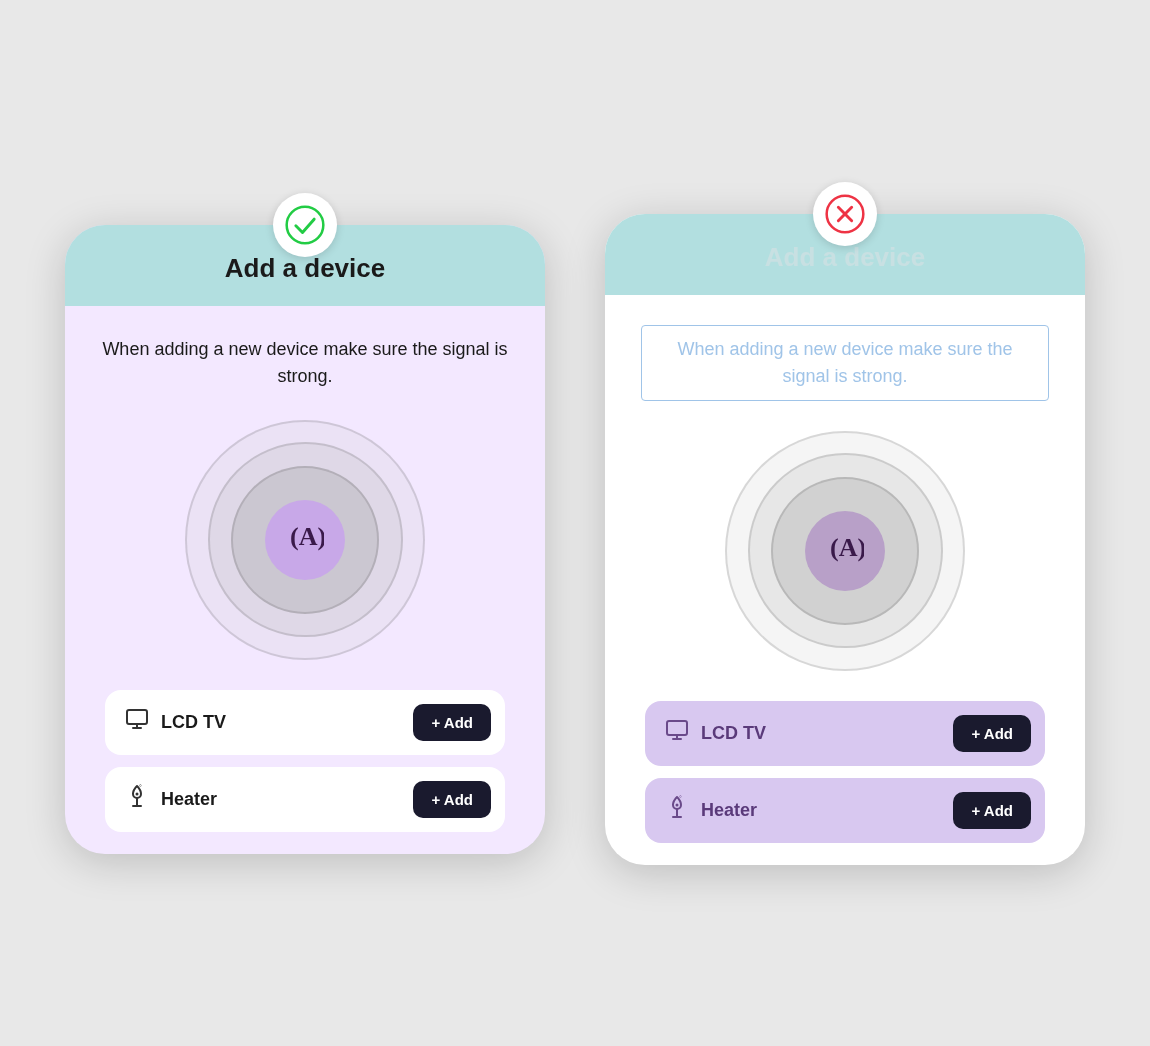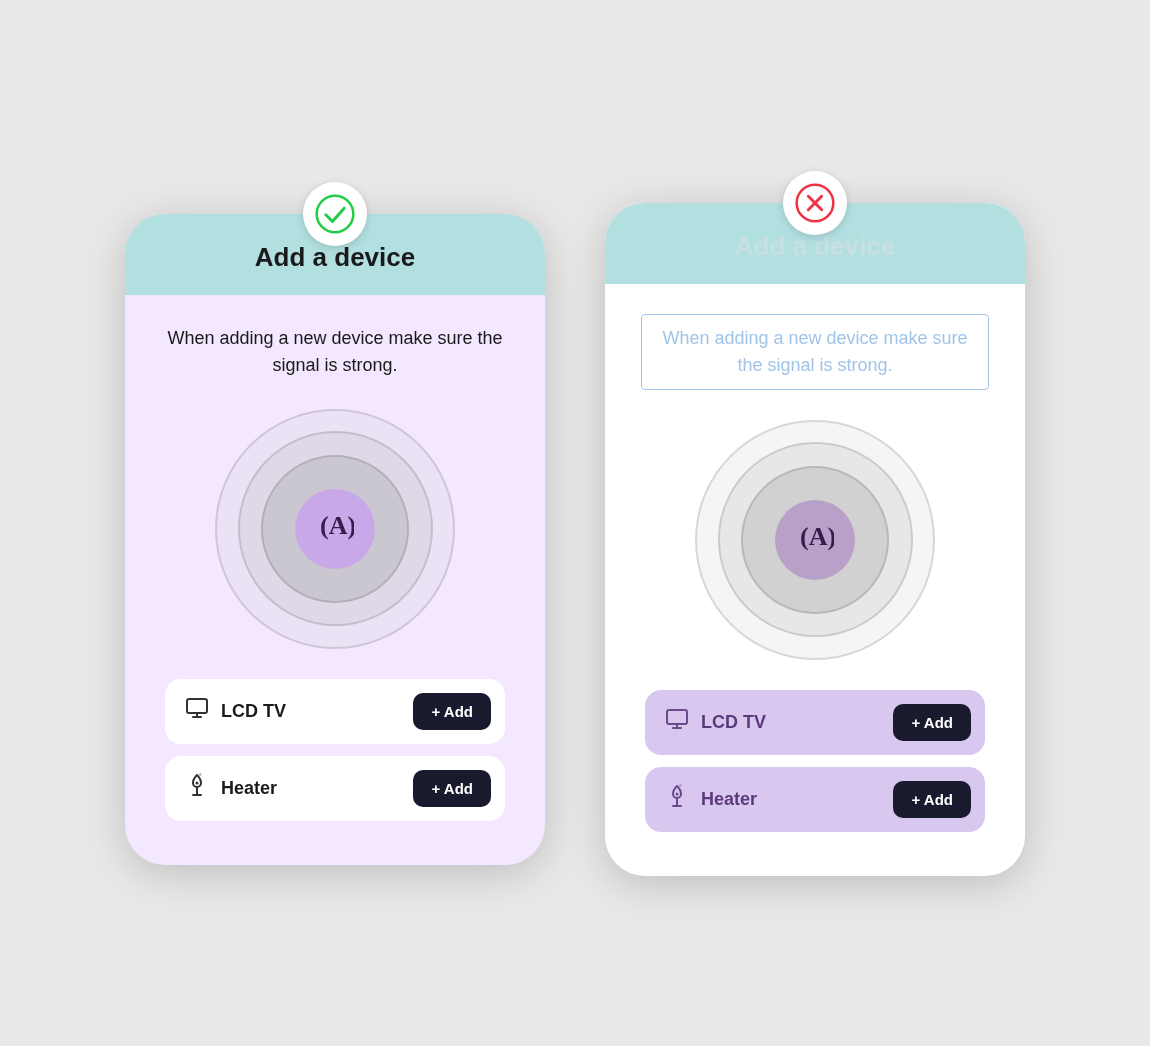--- a/index.html
+++ b/index.html
@@ -35,21 +35,21 @@
       position: relative;
       box-shadow: 0 2px 8px rgba(0,0,0,0.15);
     }
 
     .status-icon svg {
       width: 40px;
       height: 40px;
     }
 
     .phone {
-      width: 420px;
+      width: 480px;
       border-radius: 40px;
       overflow: hidden;
       box-shadow: 0 8px 40px rgba(0,0,0,0.18);
       display: flex;
       flex-direction: column;
     }
 
     .phone-correct {
       background: #f3e8ff;
     }
@@ -68,21 +68,21 @@
       font-size: 26px;
       font-weight: 800;
       color: #1a1a1a;
     }
 
     .phone-wrong .phone-header-title {
       color: #c8e0e2;
     }
 
     .phone-body {
-      padding: 30px 36px 44px;
+      padding: 30px 36px 22px;
       display: flex;
       flex-direction: column;
       align-items: center;
       flex: 1;
     }
 
     .signal-text {
       font-size: 18px;
       font-weight: 500;
       color: #1a1a1a;

